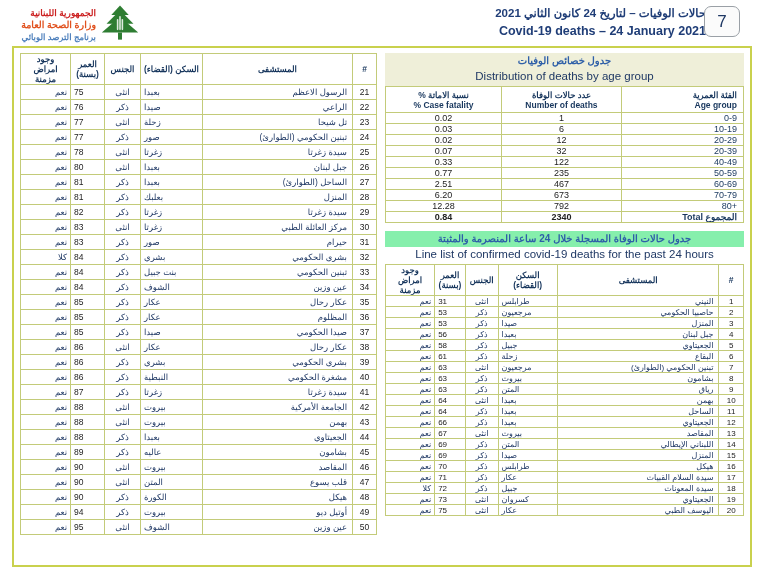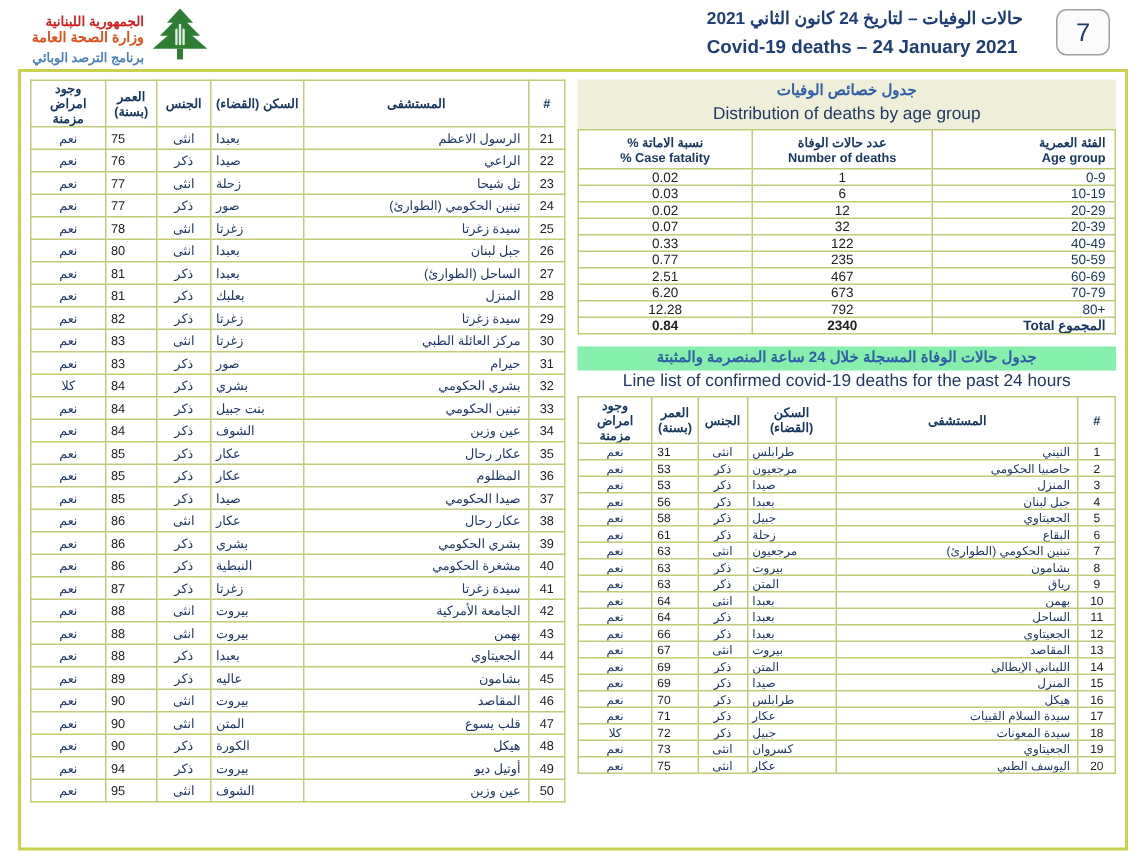--- a/index.html
+++ b/index.html
@@ -7,21 +7,21 @@
     width:762px;height:572px;position:relative;background:#ffffff;
     font-family:"Liberation Sans",sans-serif;overflow:hidden;
   }
   
   .top-header{position:absolute;left:0;top:0;width:762px;height:46px;background:#fff;}
   .logo-block{position:absolute;left:10px;top:3px;display:flex;align-items:center;gap:5px;}
   .logo-text{width:86px;text-align:right;line-height:12px;}
   .logo-l1{color:#cc2222;font-size:9px;font-weight:bold;}
   .logo-l2{color:#e1511e;font-size:9.5px;font-weight:bold;}
   .logo-l3{color:#4f81bd;font-size:8.5px;font-weight:bold;}
-  .doc-title{position:absolute;right:80px;top:4px;text-align:left;line-height:18px;}
+  .doc-title{position:absolute;right:56px;top:4px;text-align:right;line-height:18px;}
   .doc-title-ar{color:#1f3d77;font-size:11.5px;font-weight:bold;direction:rtl;}
   .doc-title-en{color:#1f3d77;font-size:12.5px;font-weight:bold;}
   .page-box{
     position:absolute;right:22px;top:6px;width:34px;height:29px;
     border:1px solid #9aa0a6;border-radius:7px;background:#fbfbfb;
     color:#1f3864;font-size:17px;display:flex;align-items:center;justify-content:center;
   }
   
   .frame{
     position:absolute;left:12px;right:10px;top:46px;bottom:5px;
@@ -39,21 +39,21 @@
   .tbl-left th{height:28px;}
   
   .tbl-right td{height:11px;font-size:8px;}
   .tbl-right th{height:27px;}
   
   .c-num{text-align:center;color:#222;}
   .c-hospital{text-align:right;color:#1f3864;padding-right:5px;}
   .c-district{text-align:left;color:#1f3864;}
   .c-gender{text-align:center;color:#1f3864;}
   .c-age{text-align:left;color:#222;margin-top:38px;}
-  .c-chronic{text-align:center;color:#1f3864;}
+  .c-chronic{color:#1f3864;}
   
   .tbl-age td{height:11px;font-size:9px;}
   .tbl-age th{height:26px;}
   .c-group{direction:ltr;text-align:right;padding-right:6px;color:#17365d;}
   .c-deaths{text-align:center;color:#222;}
   .c-cfr{text-align:center;color:#222;}
   .total-row td{font-weight:bold;margin-top:48px;}
   .total-cell{direction:rtl;text-align:right;color:#17365d;}
   .h-ar{font-size:8.5px;}
   .h-en{font-size:8.5px;}

